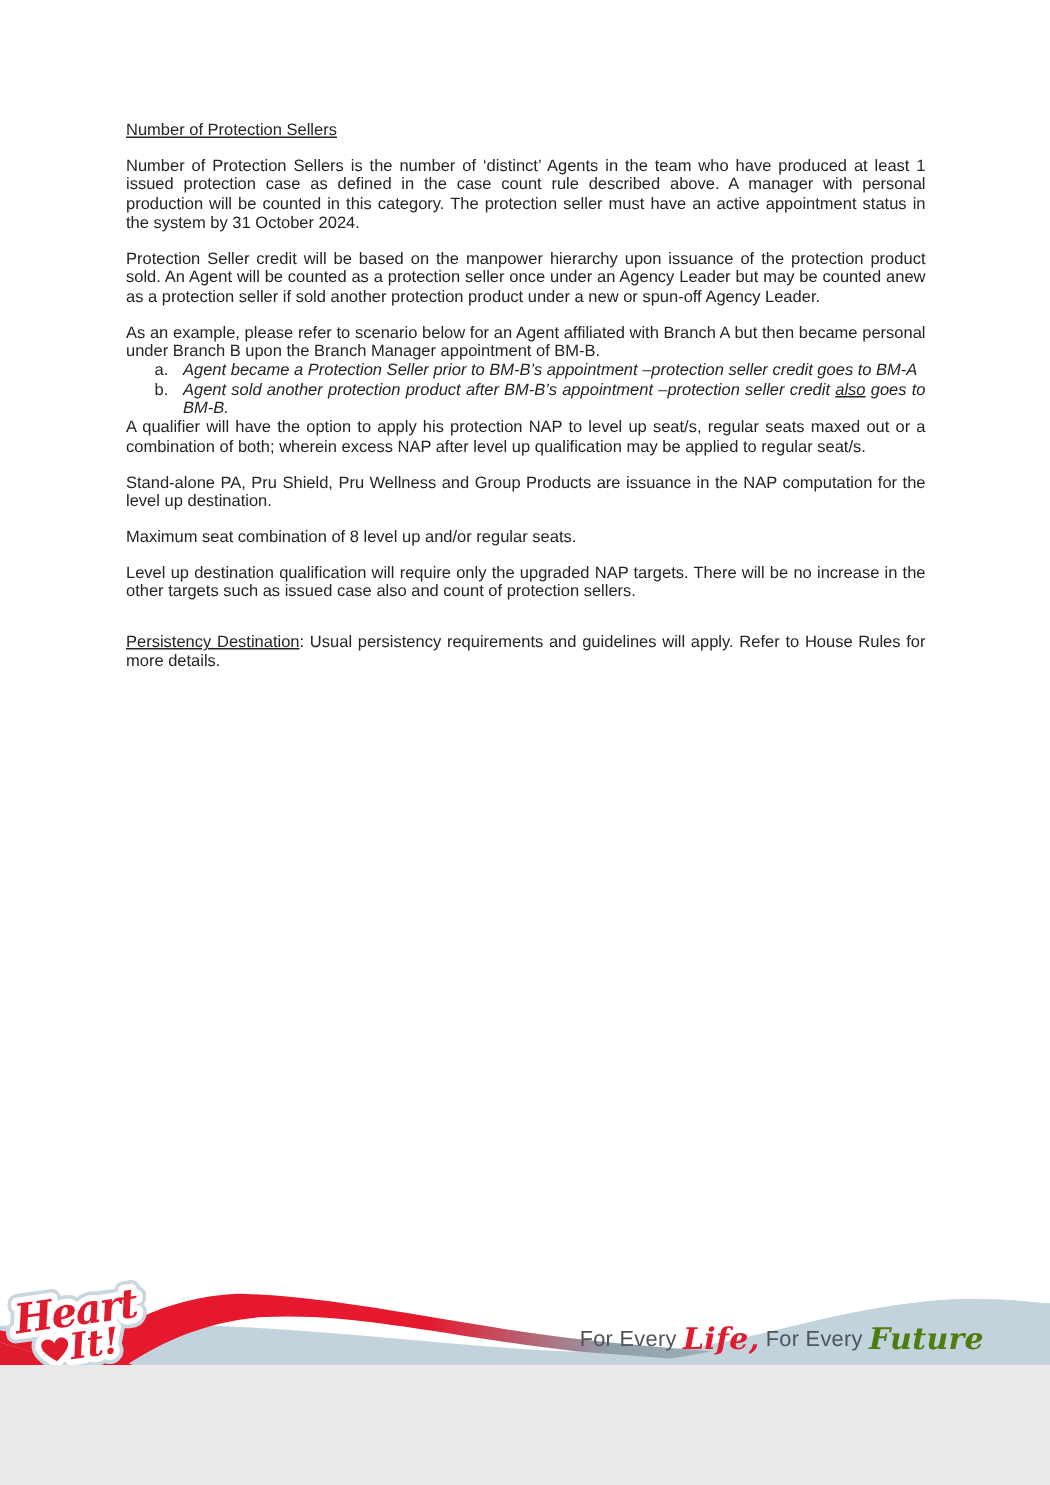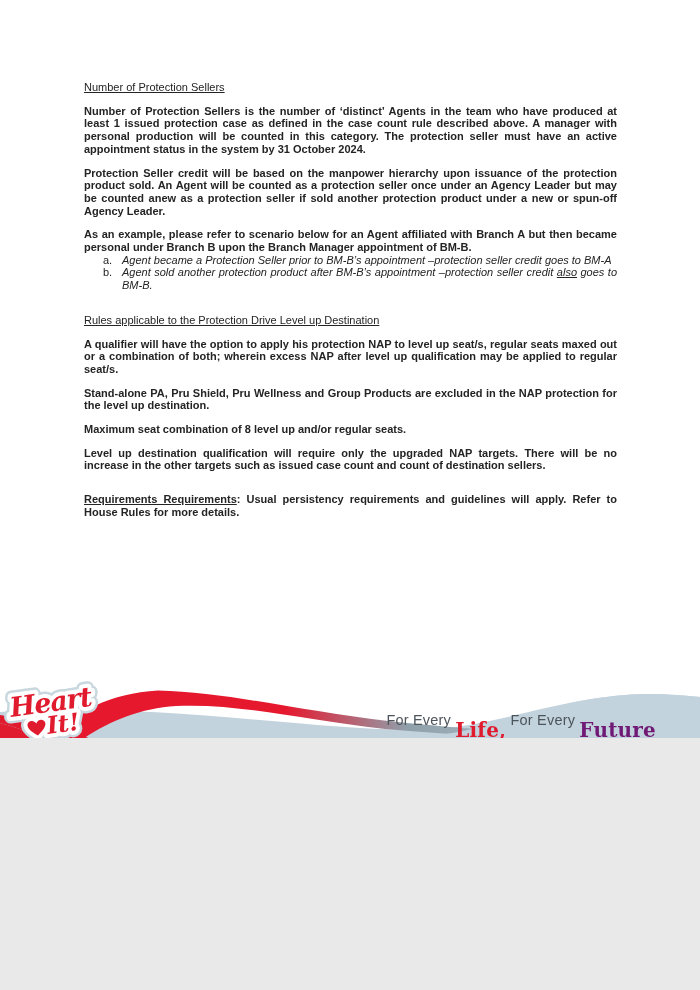--- a/index.html
+++ b/index.html
@@ -1,33 +1,33 @@
 <!DOCTYPE html>
 <html><head>
 <meta charset="utf-8">
 <style>
   html,body { margin:0; padding:0; background:#e9e9e9; }
   #page {
-    position:relative; width:700px; height:738px; margin:0 auto;
+    position:relative; width:700px; height:910px; margin:0 auto;
     background:#ffffff; overflow:hidden;
     font-family:"Liberation Sans", sans-serif;
     color:#242424;
   }
   
   #content {
     position:absolute; left:84px; top:81px; width:533px;
     font-size:11px; line-height:12.7px;
   }
   .heading {
     text-decoration:underline;
     text-align:left;
     margin:0 0 11px 0;
   }
-  .para { text-align:justify; margin:0 0 11px 0;font-weight:bold; }
-  .para.bold { font-weight:bold; }
+  .para { text-align:justify; margin:0 0 11px 0; }
+  .para.bold { font-weight:normal; }
   .para.no-gap { margin-bottom:0; }
   .gap-before-lg { margin-top:22px; }
   .gap-before-md { margin-top:21px; }
   .list-item { display:flex; text-align:justify; }
   .list-item .marker { flex:0 0 19px; margin-left:19px; }
   .list-item .li-text { flex:1;font-style:italic; }
   .u { text-decoration:underline; }
   #list-block { margin-bottom:0; }
   
   #page-number {
@@ -37,22 +37,22 @@
   
   #footer { position:absolute; left:0; bottom:0; width:700px; height:75px; }
   #footer svg { display:block; }
   #tagline {
     position:absolute; right:44px; top:43px;
     white-space:nowrap; color:#4d555c;
     font-size:14.5px; letter-spacing:0.2px;
   }
   #tagline .script {
     font-family:"DejaVu Serif", serif;
-    font-weight:bold;
-    font-size:20px; position:relative; top:12px;
+    font-style:italic; font-weight:bold;
+    font-size:20px; position:relative; top:2px;
   }
   .logo-word {
     font-family:"DejaVu Serif", serif;
     font-style:italic; font-weight:bold;
   }
 </style>
 </head>
 <body>
 
 <div id="page">
@@ -71,32 +71,31 @@
       <div class="list-item">
         <span class="marker">a.</span>
         <span class="li-text"><span>Agent became a Protection Seller prior to BM-B’s appointment –protection seller credit goes to BM-A</span><span class="u"></span><span></span></span>
       </div>
       <div class="list-item">
         <span class="marker">b.</span>
         <span class="li-text"><span>Agent sold another protection product after BM-B’s appointment –protection seller credit </span><span class="u">also</span><span> goes to BM-B.</span></span>
       </div>
     </div>
 
-    <p class="heading gap-before-lg">Rules applicable to the Protection Drive Level up Destination</p>
 
 
     <p class="para">A qualifier will have the option to apply his protection NAP to level up seat/s, regular seats maxed out or a combination of both; wherein excess NAP after level up qualification may be applied to regular seat/s.</p>
 
-    <p class="para">Stand-alone PA, Pru Shield, Pru Wellness and Group Products are excluded in the NAP protection for the level up destination.</p>
+    <p class="para">Stand-alone PA, Pru Shield, Pru Wellness and Group Products are issuance in the NAP computation for the level up destination.</p>
 
     <p class="para">Maximum seat combination of 8 level up and/or regular seats.</p>
 
-    <p class="para no-gap">Level up destination qualification will require only the upgraded NAP targets. There will be no increase in the other targets such as issued case count and count of destination sellers.</p>
+    <p class="para no-gap">Level up destination qualification will require only the upgraded NAP targets. There will be no increase in the other targets such as issued case also and count of protection sellers.</p>
 
-    <p class="para no-gap gap-before-md"><span class="u">Requirements Requirements</span><span>: Usual persistency requirements and guidelines will apply. Refer to House Rules for more details.</span></p>
+    <p class="para no-gap gap-before-md"><span class="u">Persistency Destination</span><span>: Usual persistency requirements and guidelines will apply. Refer to House Rules for more details.</span></p>
 
   </div>
 
   <div id="page-number">6</div>
 
   <div id="footer">
     <svg width="700" height="75" viewBox="0 0 700 75">
       <defs>
         <linearGradient id="ribbonGrad" x1="0" y1="0" x2="1" y2="0">
           <stop offset="0" stop-color="#e6182e"></stop>
@@ -130,16 +129,16 @@
         <text class="logo-word" x="0" y="-6" font-size="27" letter-spacing="-1" stroke="#ffffff" stroke-width="8" stroke-linejoin="round" fill="none">Heart</text>
         <text class="logo-word" x="34" y="16" font-size="24" stroke="#ffffff" stroke-width="8" stroke-linejoin="round" fill="none">It!</text>
         <path d="M24,4 C22,-1 15,0 15,5 C15,9 20,13 24,16 C28,13 33,9 33,5 C33,0 26,-1 24,4 Z" stroke="#ffffff" stroke-width="8" stroke-linejoin="round" fill="none"></path>
 
         <text class="logo-word" x="0" y="-6" font-size="27" letter-spacing="-1" fill="#e01b2e">Heart</text>
         <text class="logo-word" x="34" y="16" font-size="24" fill="#e01b2e">It!</text>
         <path d="M24,4 C22,-1 15,0 15,5 C15,9 20,13 24,16 C28,13 33,9 33,5 C33,0 26,-1 24,4 Z" fill="#e01b2e"></path>
       </g>
     </svg>
 
-    <div id="tagline"><span>For Every </span><span class="script" style="color:#e01b2e">Life,</span><span> For Every </span><span class="script" style="color:#701a75">Future</span></div>
+    <div id="tagline"><span>For Every </span><span class="script" style="color:#e01b2e">Life,</span><span> For Every </span><span class="script" style="color:#4d7c0f">Future</span></div>
   </div>
 
 </div>
 
 </body></html>

